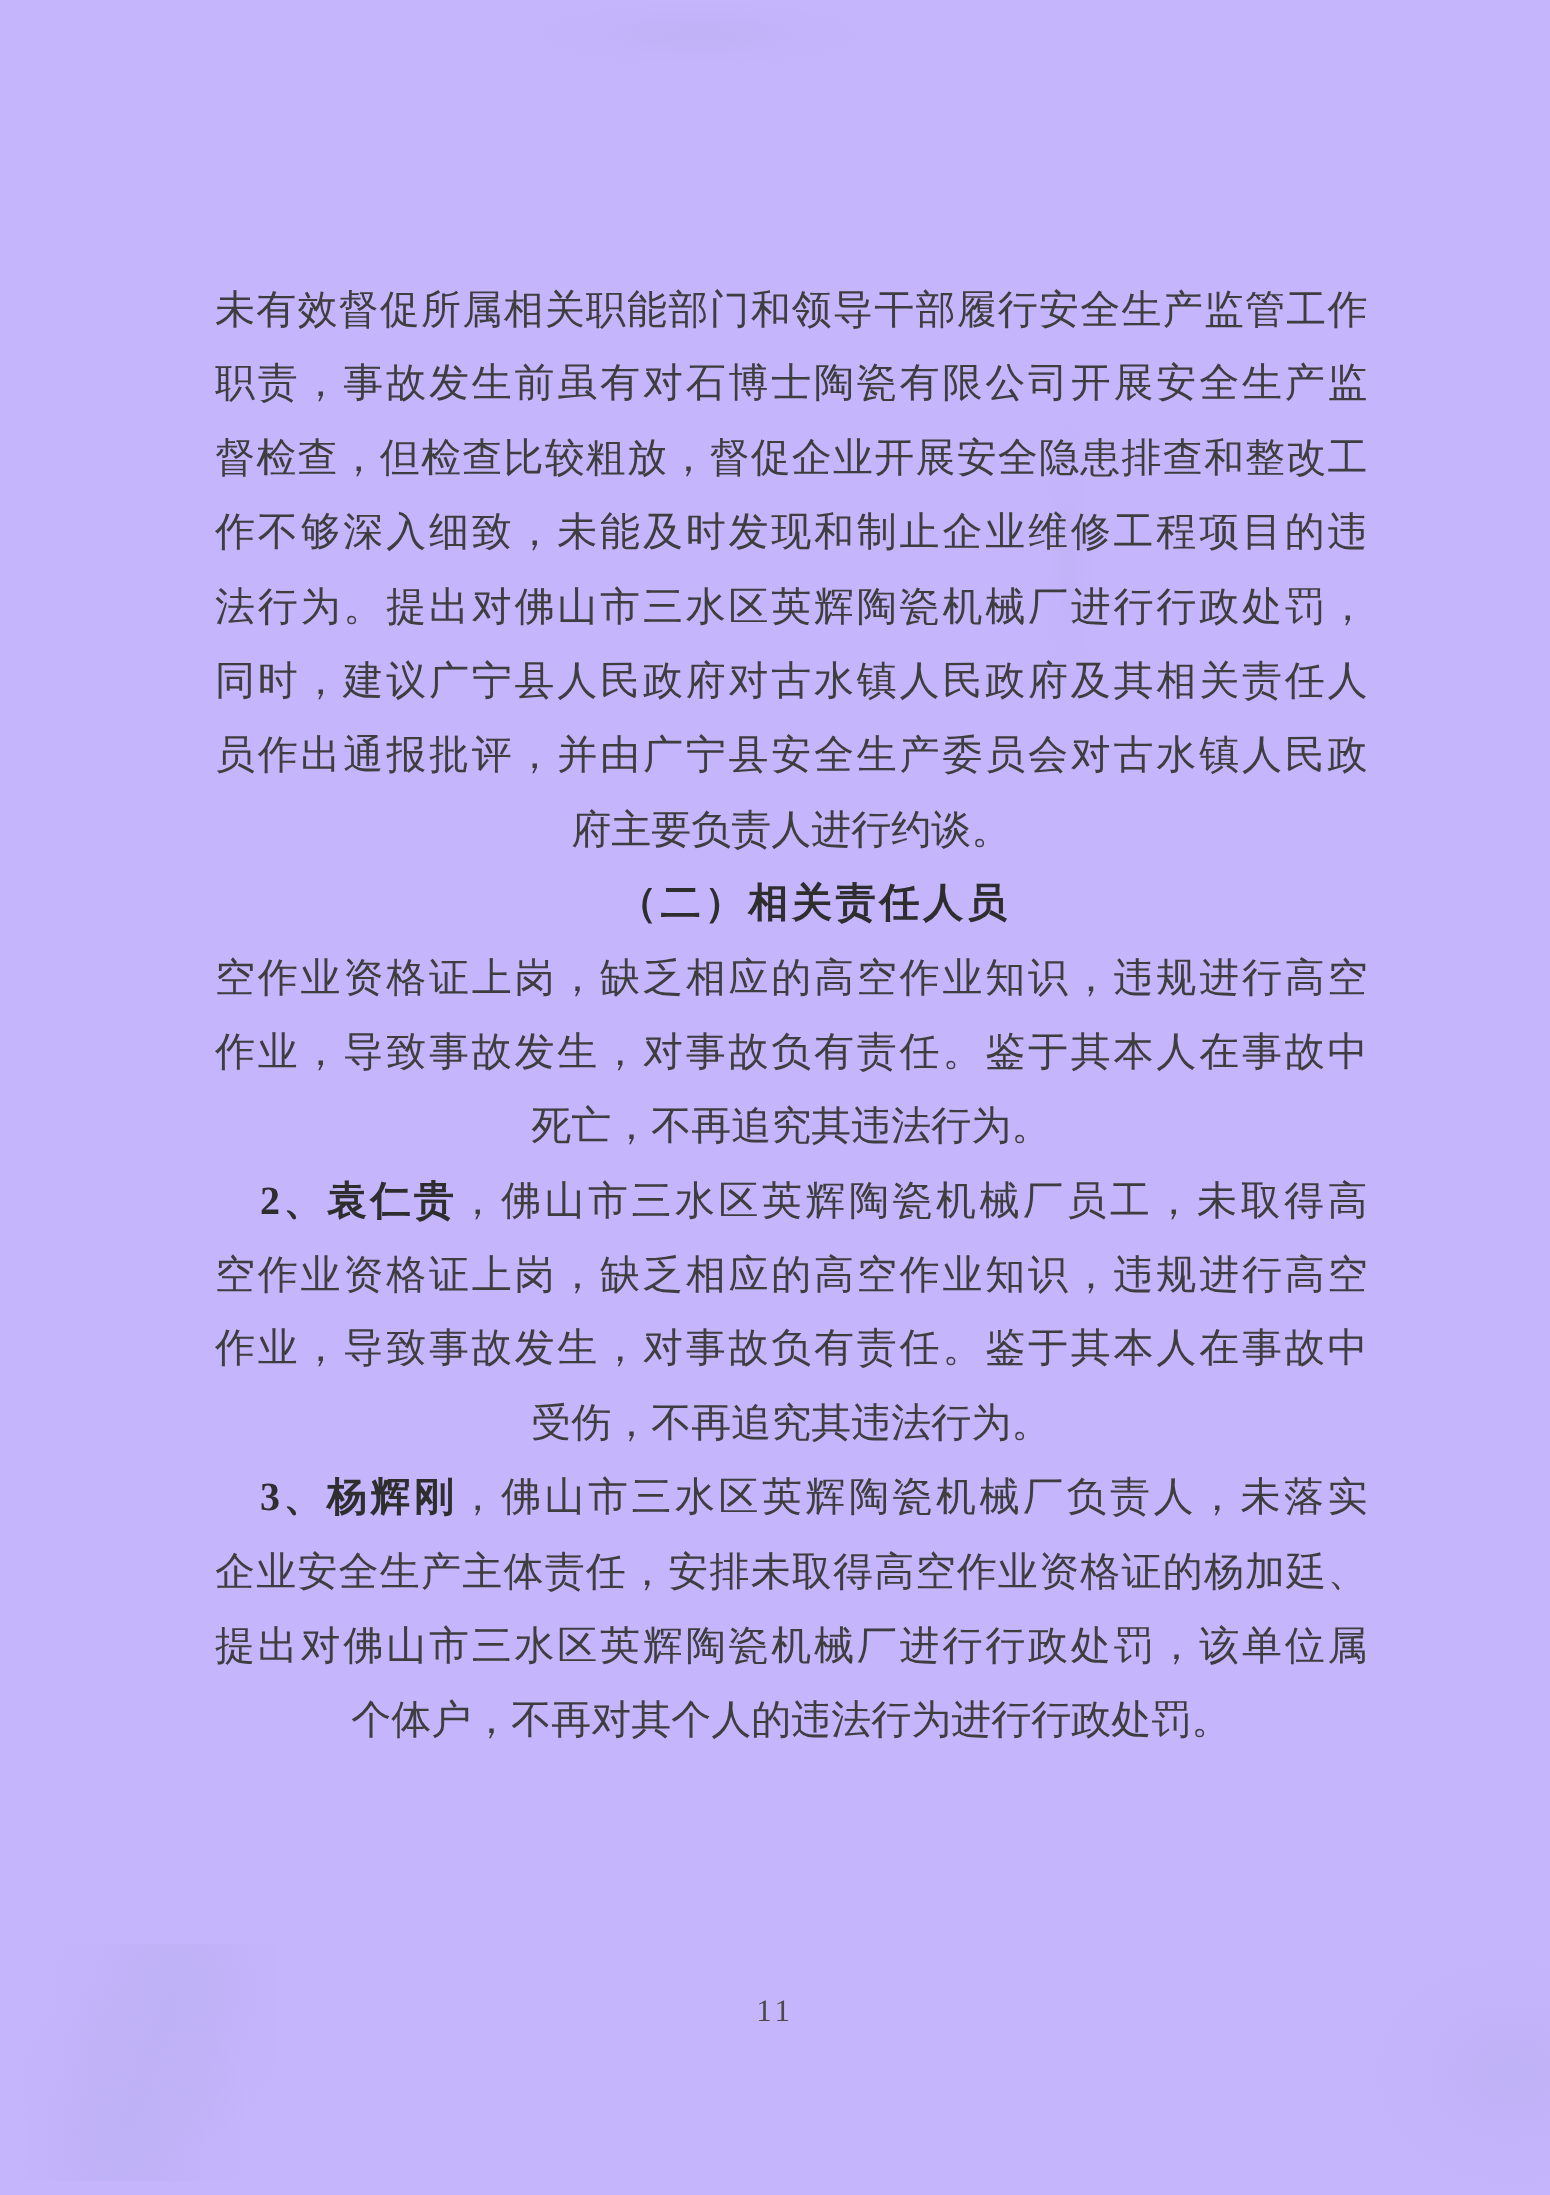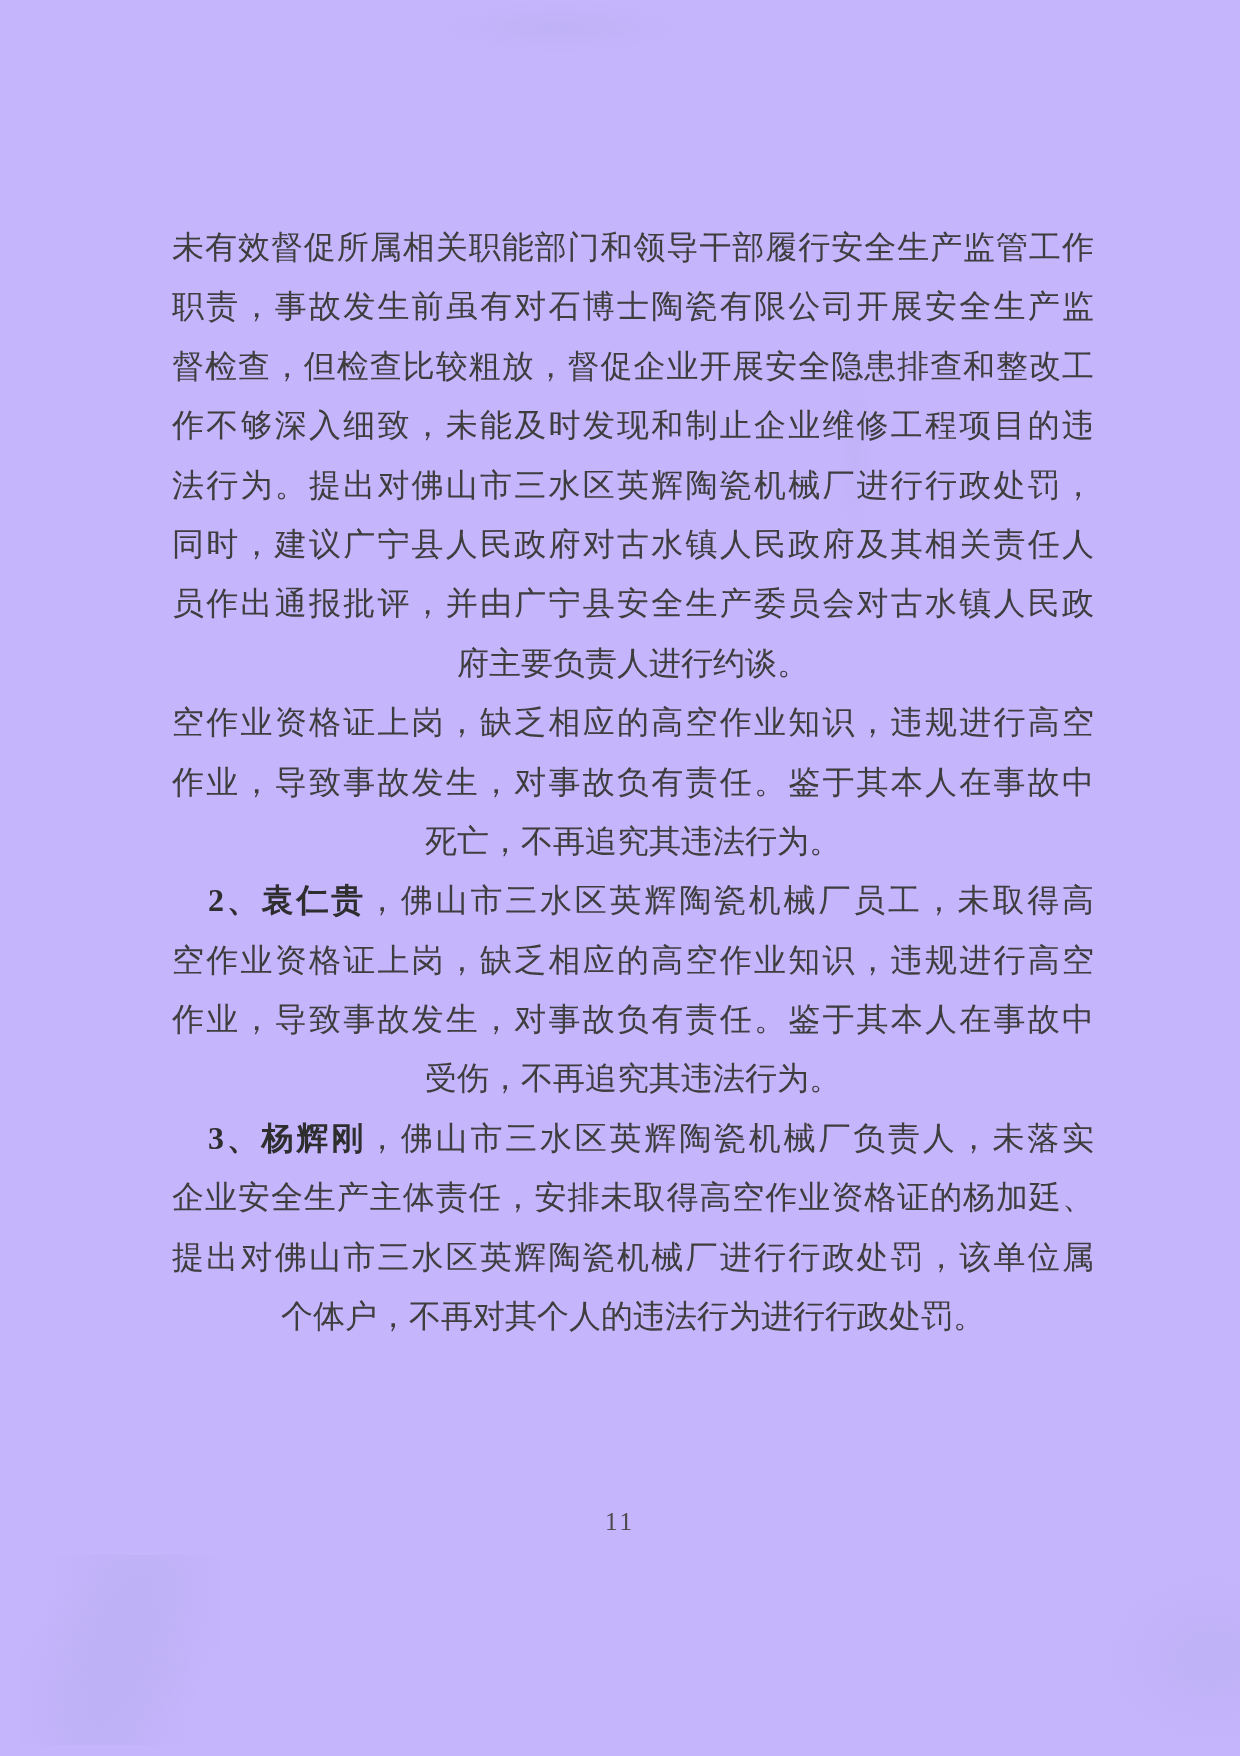--- a/index.html
+++ b/index.html
@@ -28,21 +28,21 @@
   .line.justify {
     text-align: justify;
     text-align-last: justify;
     text-justify: inter-character;
   }
   .line.indent { text-indent: 36px; }
   .line.heading { letter-spacing: 3px; }
   .bold { font-weight: bold; color: #2e2e2e; }
   .page-number {
     position: absolute;
-    top: 1508px;
+    top: 1596px;
     left: 0;
     width: 100%;
     text-align: center;
     font-size: 25px;
     color: #4a4a4a;
     letter-spacing: 3px;
   }
   
   .artifact { position: absolute; pointer-events: none; }
   .artifact-top {
@@ -75,20 +75,21 @@
 
   <div class="doc-body">
       <div class="line justify"><span>未有效督促所属相关职能部门和领导干部履行安全生产监管工作</span></div>
       <div class="line justify"><span>职责，事故发生前虽有对石博士陶瓷有限公司开展安全生产监</span></div>
       <div class="line justify"><span>督检查，但检查比较粗放，督促企业开展安全隐患排查和整改工</span></div>
       <div class="line justify"><span>作不够深入细致，未能及时发现和制止企业维修工程项目的违</span></div>
       <div class="line justify"><span>法行为。提出对佛山市三水区英辉陶瓷机械厂进行行政处罚，</span></div>
       <div class="line justify"><span>同时，建议广宁县人民政府对古水镇人民政府及其相关责任人</span></div>
       <div class="line justify"><span>员作出通报批评，并由广宁县安全生产委员会对古水镇人民政</span></div>
       <div class="line"><span>府主要负责人进行约谈。</span></div>
+      <div class="line indent heading"><span class="bold">（二）相关责任人员</span></div>
       <div class="line justify"><span>空作业资格证上岗，缺乏相应的高空作业知识，违规进行高空</span></div>
       <div class="line justify"><span>作业，导致事故发生，对事故负有责任。鉴于其本人在事故中</span></div>
       <div class="line"><span>死亡，不再追究其违法行为。</span></div>
       <div class="line justify indent"><span class="bold">2、袁仁贵</span><span>，佛山市三水区英辉陶瓷机械厂员工，未取得高</span></div>
       <div class="line justify"><span>空作业资格证上岗，缺乏相应的高空作业知识，违规进行高空</span></div>
       <div class="line justify"><span>作业，导致事故发生，对事故负有责任。鉴于其本人在事故中</span></div>
       <div class="line"><span>受伤，不再追究其违法行为。</span></div>
       <div class="line justify indent"><span class="bold">3、杨辉刚</span><span>，佛山市三水区英辉陶瓷机械厂负责人，未落实</span></div>
       <div class="line justify"><span>企业安全生产主体责任，安排未取得高空作业资格证的杨加廷、</span></div>
       <div class="line justify"><span>提出对佛山市三水区英辉陶瓷机械厂进行行政处罚，该单位属</span></div>

